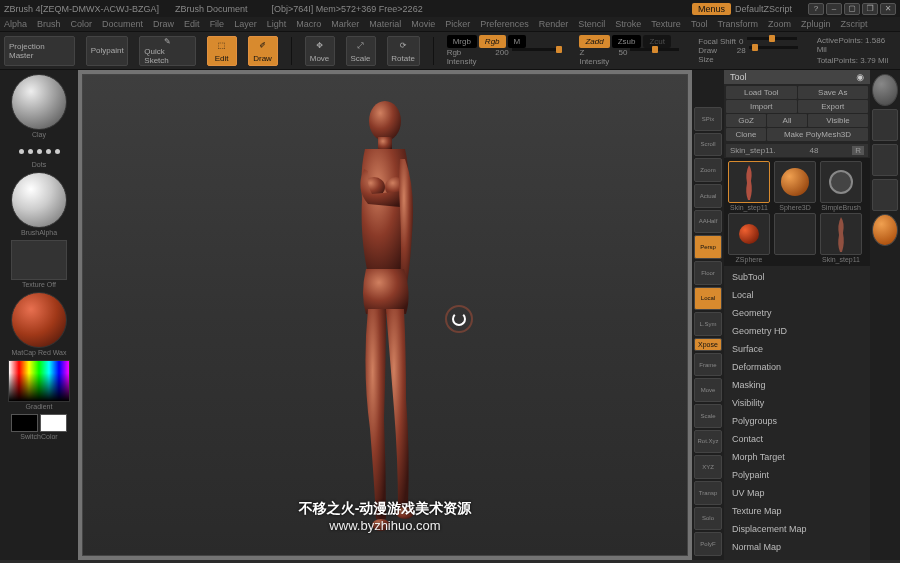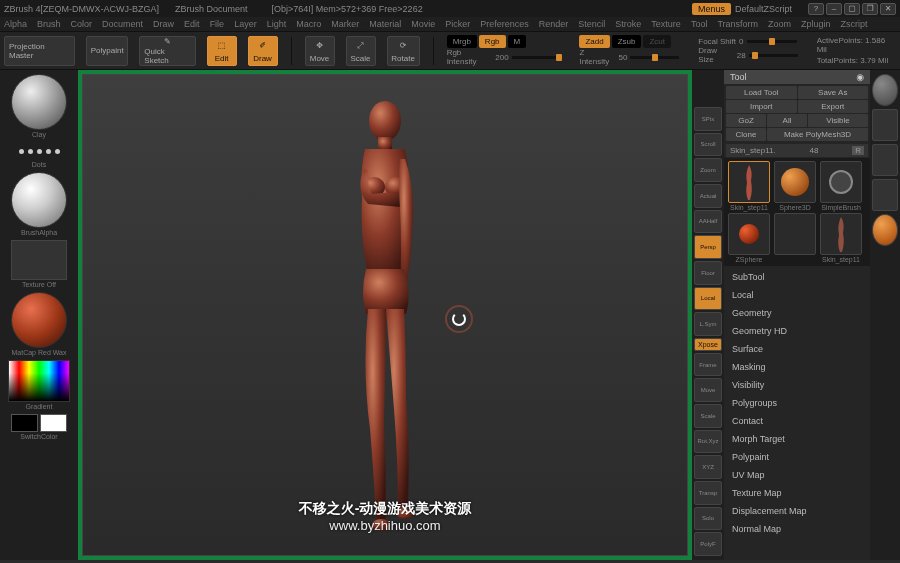--- a/index.html
+++ b/index.html
@@ -17,24 +17,24 @@
 .menubar span { cursor: pointer; }
 
 .toolbar { height: 38px; background: #232323; display: flex; align-items: center; padding: 2px 4px; gap: 11px; border-bottom: 1px solid #111; }
 .tb-btn { background: #333; border: 1px solid #444; padding: 2px 4px; font-size: 8px; color: #aaa; border-radius: 2px; height: 30px; display: flex; flex-direction: column; align-items: center; justify-content: center; gap: 1px; min-width: 30px; }
 .tb-btn.active { background: #d88a2e; color: #111; border-color: #e09040; }
 .tb-icon { width: 14px; height: 14px; display: flex; align-items: center; justify-content: center; }
 .tb-sep { width: 1px; height: 28px; background: #111; margin: 0 2px; }
 
 .mode-btns { display: flex; gap: 2px; }
 .mode-btn { background: #000000; color: #888; padding: 2px 6px; font-size: 8px; border-radius: 2px; }
-.mode-btn.active { background: #d88a2e; color: #111; }
+.mode-btn.active { background: #d88a2e; color: #111; font-style: italic; }
 
 .slider-group { display: flex; flex-direction: column; gap: 0px; font-size: 8px; color: #888; }
-.slider-row { display: flex; align-items: center; gap: 3px; }
+.slider-row { display: flex; align-items: flex-start; gap: 3px; }
 .slider-bar { width: 50px; height: 3px; background: #111; position: relative; }
 .slider-thumb { position: absolute; width: 6px; height: 7px; background: #d88a2e; top: -2px; border-radius: 1px; }
 
 .stats { font-size: 8px; color: #888; margin-left: 8px; display: flex; flex-direction: column; gap: 2px; }
 
 .main-area { display: flex; height: 490px; }
 
 .left-panel { width: 78px; background: #1f1f1f; padding: 4px; display: flex; flex-direction: column; gap: 4px; align-items: center; }
 .lp-widget { width: 62px; display: flex; flex-direction: column; align-items: center; }
 .lp-sphere { width: 56px; height: 56px; border-radius: 50%; background: radial-gradient(circle at 35% 30%, #eee, #aaa 40%, #444); border: 1px solid #333; }
@@ -46,21 +46,21 @@
 .lp-box { width: 56px; height: 40px; background: #333; border: 1px solid #444; }
 
 .color-picker { width: 62px; height: 42px; background: linear-gradient(to right, #fff, #f00, #ff0, #0f0, #0ff, #00f, #f0f); position: relative; border: 1px solid #333; }
 .color-picker::after { content: ''; position: absolute; inset: 0; background: linear-gradient(to bottom, rgba(255,255,255,0) 0%, rgba(0,0,0,0) 30%, #000 100%); }
 
 .switch-color { display: flex; gap: 2px; width: 56px; }
 .switch-color div { flex: 1; height: 18px; border: 1px solid #555; }
 .switch-color div:first-child { background: #000; }
 .switch-color div:last-child { background: #fff; }
 
-.canvas-area { flex: 1; background: #15803d; position: relative; padding: 4px; }
+.canvas-area { flex: 1; background: #737373; position: relative; padding: 4px; }
 .canvas-inner { width: 100%; height: 100%; background: linear-gradient(180deg, #3e3e3e 0%, #333 50%, #2a2a2a 100%); border: 1px solid #444; position: relative; overflow: hidden; }
 .figure-placeholder { position: absolute; left: 50%; top: 5%; transform: translateX(-50%); width: 130px; height: 440px; }
 .watermark { position: absolute; bottom: 22px; left: 50%; transform: translateX(-50%); text-align: center; color: #fff; font-size: 14px; text-shadow: 0 0 3px #000; pointer-events: none; }
 .watermark .line1 { font-weight: bold; }
 .watermark .line2 { font-size: 13px; color: #eee; }
 .loader { position: absolute; left: 60%; top: 48%; width: 28px; height: 28px; border: 2px solid rgba(255,100,60,0.3); border-radius: 50%; display: flex; align-items: center; justify-content: center; }
 .loader-inner { width: 14px; height: 14px; border: 2px solid #fff; border-top-color: transparent; border-radius: 50%; }
 
 .nav-strip { width: 32px; background: #1f1f1f; display: flex; flex-direction: column; gap: 2px; padding: 4px 2px; align-items: center; }
 .nav-strip::before { content: ''; height: 40px; }
@@ -384,20 +384,21 @@
           </div>
         <div class="tool-thumb-label">Skin_step11</div>
       </div>
     </div>
     <div class="palette-list">
       <div class="palette-item">SubTool</div>
       <div class="palette-item">Local</div>
       <div class="palette-item">Geometry</div>
       <div class="palette-item">Geometry HD</div>
       <div class="palette-item">Surface</div>
+      <div class="palette-item">Deformation</div>
       <div class="palette-item">Masking</div>
       <div class="palette-item">Visibility</div>
       <div class="palette-item">Polygroups</div>
       <div class="palette-item">Contact</div>
       <div class="palette-item">Morph Target</div>
       <div class="palette-item">Polypaint</div>
       <div class="palette-item">UV Map</div>
       <div class="palette-item">Texture Map</div>
       <div class="palette-item">Displacement Map</div>
       <div class="palette-item">Normal Map</div>

